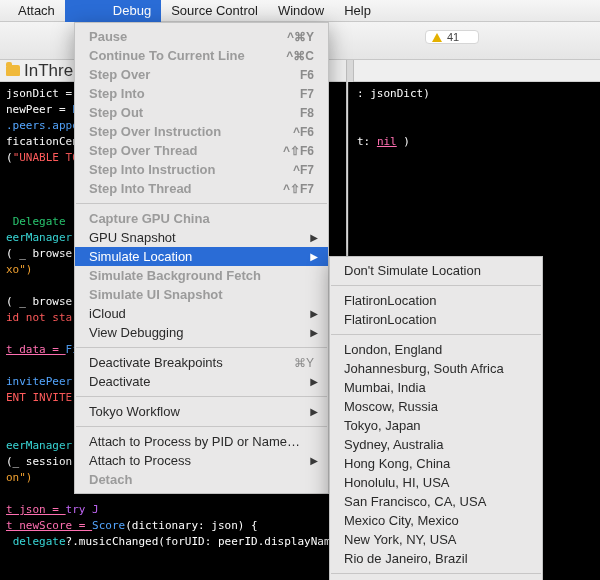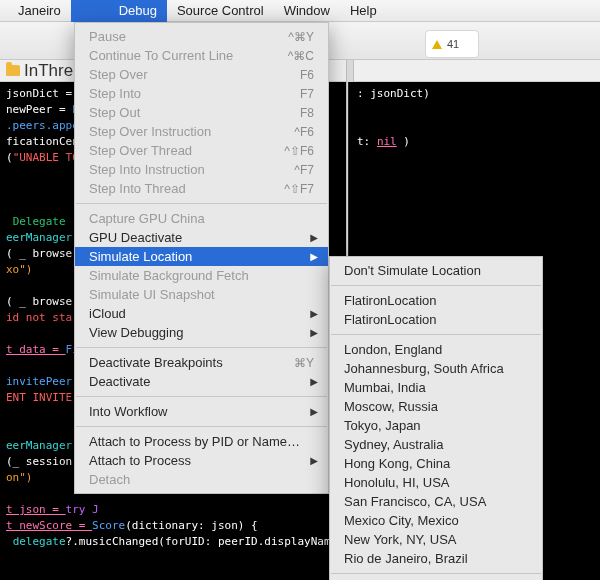--- a/index.html
+++ b/index.html
@@ -6,21 +6,21 @@
   html, body { width: 600px; height: 580px; overflow: hidden; font-family: -apple-system, "Helvetica Neue", Arial, sans-serif; font-size: 13px; background: #1e1e1e; }
   .root { position: relative; width: 600px; height: 580px; }
 
   
   .menubar { position: absolute; top:0; left:0; right:0; height:22px; background: linear-gradient(#f6f6f6,#e9e9e9); display:flex; align-items:center; padding-left:8px; gap:0; border-bottom:1px solid #c8c8c8; }
   .menubar .mi { padding:0 10px; height:22px; line-height:22px; color:#222; }
   .menubar .mi.active { background:#2a6cd6; color:#fff;padding-left:48px; }
 
   
   .toolbar { position:absolute; top:22px; left:0; right:0; height:38px; background: linear-gradient(#f4f4f4,#e5e5e5); border-bottom:1px solid #c7c7c7; }
-  .warn-pill { position:absolute; top:8px; left:425px; height:28px; width:54px; background:#fff; border:1px solid #d6d6d6; border-radius:4px; display:flex; align-items:center; padding:0 6px; gap:5px; font-size:11px; color:#444;}
+  .warn-pill { position:absolute; top:8px; left:425px; height:14px; width:54px; background:#fff; border:1px solid #d6d6d6; border-radius:4px; display:flex; align-items:center; padding:0 6px; gap:5px; font-size:11px; color:#444;}
   .warn-pill .tri { width:0; height:0; border-left:5px solid transparent; border-right:5px solid transparent; border-bottom:9px solid #e4b100; }
 
   
   .jumpbar { position:absolute; top:60px; left:0; right:0; height:22px; background:#efefef; border-bottom:1px solid #cfcfcf; display:flex; align-items:center; padding-left:6px; gap:4px;}
   .folder-ic { width:14px; height:11px; background:#f0b93b; border-radius:2px 2px 1px 1px; position:relative;}
   .folder-ic::before{content:"";position:absolute;top:-3px;left:0;width:6px;height:4px;background:#f0b93b;border-radius:2px 2px 0 0;}
   .crumb-txt { font-size:17px; color:#333; }
   .chev { font-size:10px; color:#777; margin:0 2px;}
 
   
@@ -30,37 +30,37 @@
   .right-pane pre { font-family: Menlo, Consolas, monospace; font-size:11px; line-height:16px; color:#fff; white-space:pre; }
   .right-divider { position:absolute; top:60px; bottom:0; left:346px; width:8px; background:#dadada; border-left:1px solid #bdbdbd; border-right:1px solid #bdbdbd;}
 
   .kw-green{color:#29c56f;} .kw-red{color:#ff5b5b;} .kw-blue{color:#54a6ff;}
   .kw-pink{color:#ff6fb1;text-decoration:underline;} .kw-orange{color:#f0a030;} .kw-cyan{color:#39d6d6;}
   .kw-mag{color:#c96bff;} .kw-yel{color:#d6c95a;}
 
   
   .menu { position:absolute; background:#e9e8e8; border:1px solid #c2c2c2; box-shadow:0 6px 20px rgba(0,0,0,.35); padding:4px 0;}
   .menu .row { height:19px; display:flex; align-items:center; padding:0 14px; color:#2a2a2a; position:relative; font-size:13px;}
-  .menu .row.disabled { color:#9b9b9b; }
+  .menu .row.disabled { color:#9b9b9b;font-weight:bold; }
   .menu .row .sc { position:absolute; right:14px; color:#8b8b8b; font-size:12px;}
   .menu .row .arrow { position:absolute; right:10px; color:#3a3a3a; font-size:10px;}
   .menu .row.hl { background:#2a6cd6; color:#fff;align-items:center; }
   .menu .row.hl .arrow{color:#fff;}
   .menu .sep { height:1px; background:#c7c6c6; margin:5px 1px;}
   .menu.debug { top:22px; left:74px; width:255px;}
   .menu.loc   { top:256px; left:329px; width:214px;}
 
 </style>
 </head>
 <body>
 
 <div class="root">
 
   <div class="menubar">
-    <div class="mi">Janeiro</div>
+    <div class="mi">Attach</div>
     <div class="mi active">Debug</div>
     <div class="mi">Source Control</div>
     <div class="mi">Window</div>
     <div class="mi">Help</div>
   </div>
 
   <div class="toolbar">
     <div class="warn-pill">
       <span class="tri"></span>
       <span>41</span>
@@ -165,21 +165,21 @@
       </div>
     <div class="row disabled">
         <span>Step Into Thread</span>
         <span class="sc">^⇧F7</span>
       </div>
     <div class="sep"></div>
     <div class="row disabled">
         <span>Capture GPU China</span>
       </div>
     <div class="row">
-        <span>GPU Deactivate</span>
+        <span>GPU Snapshot</span>
         <span class="arrow">▶</span>
       </div>
     <div class="row hl">
         <span>Simulate Location</span>
         <span class="arrow">▶</span>
       </div>
     <div class="row disabled">
         <span>Simulate Background Fetch</span>
       </div>
     <div class="row disabled">
@@ -197,21 +197,21 @@
     <div class="row">
         <span>Deactivate Breakpoints</span>
         <span class="sc">⌘Y</span>
       </div>
     <div class="row">
         <span>Deactivate</span>
         <span class="arrow">▶</span>
       </div>
     <div class="sep"></div>
     <div class="row">
-        <span>Into Workflow</span>
+        <span>Tokyo Workflow</span>
         <span class="arrow">▶</span>
       </div>
     <div class="sep"></div>
     <div class="row">
         <span>Attach to Process by PID or Name…</span>
       </div>
     <div class="row">
         <span>Attach to Process</span>
         <span class="arrow">▶</span>
       </div>

